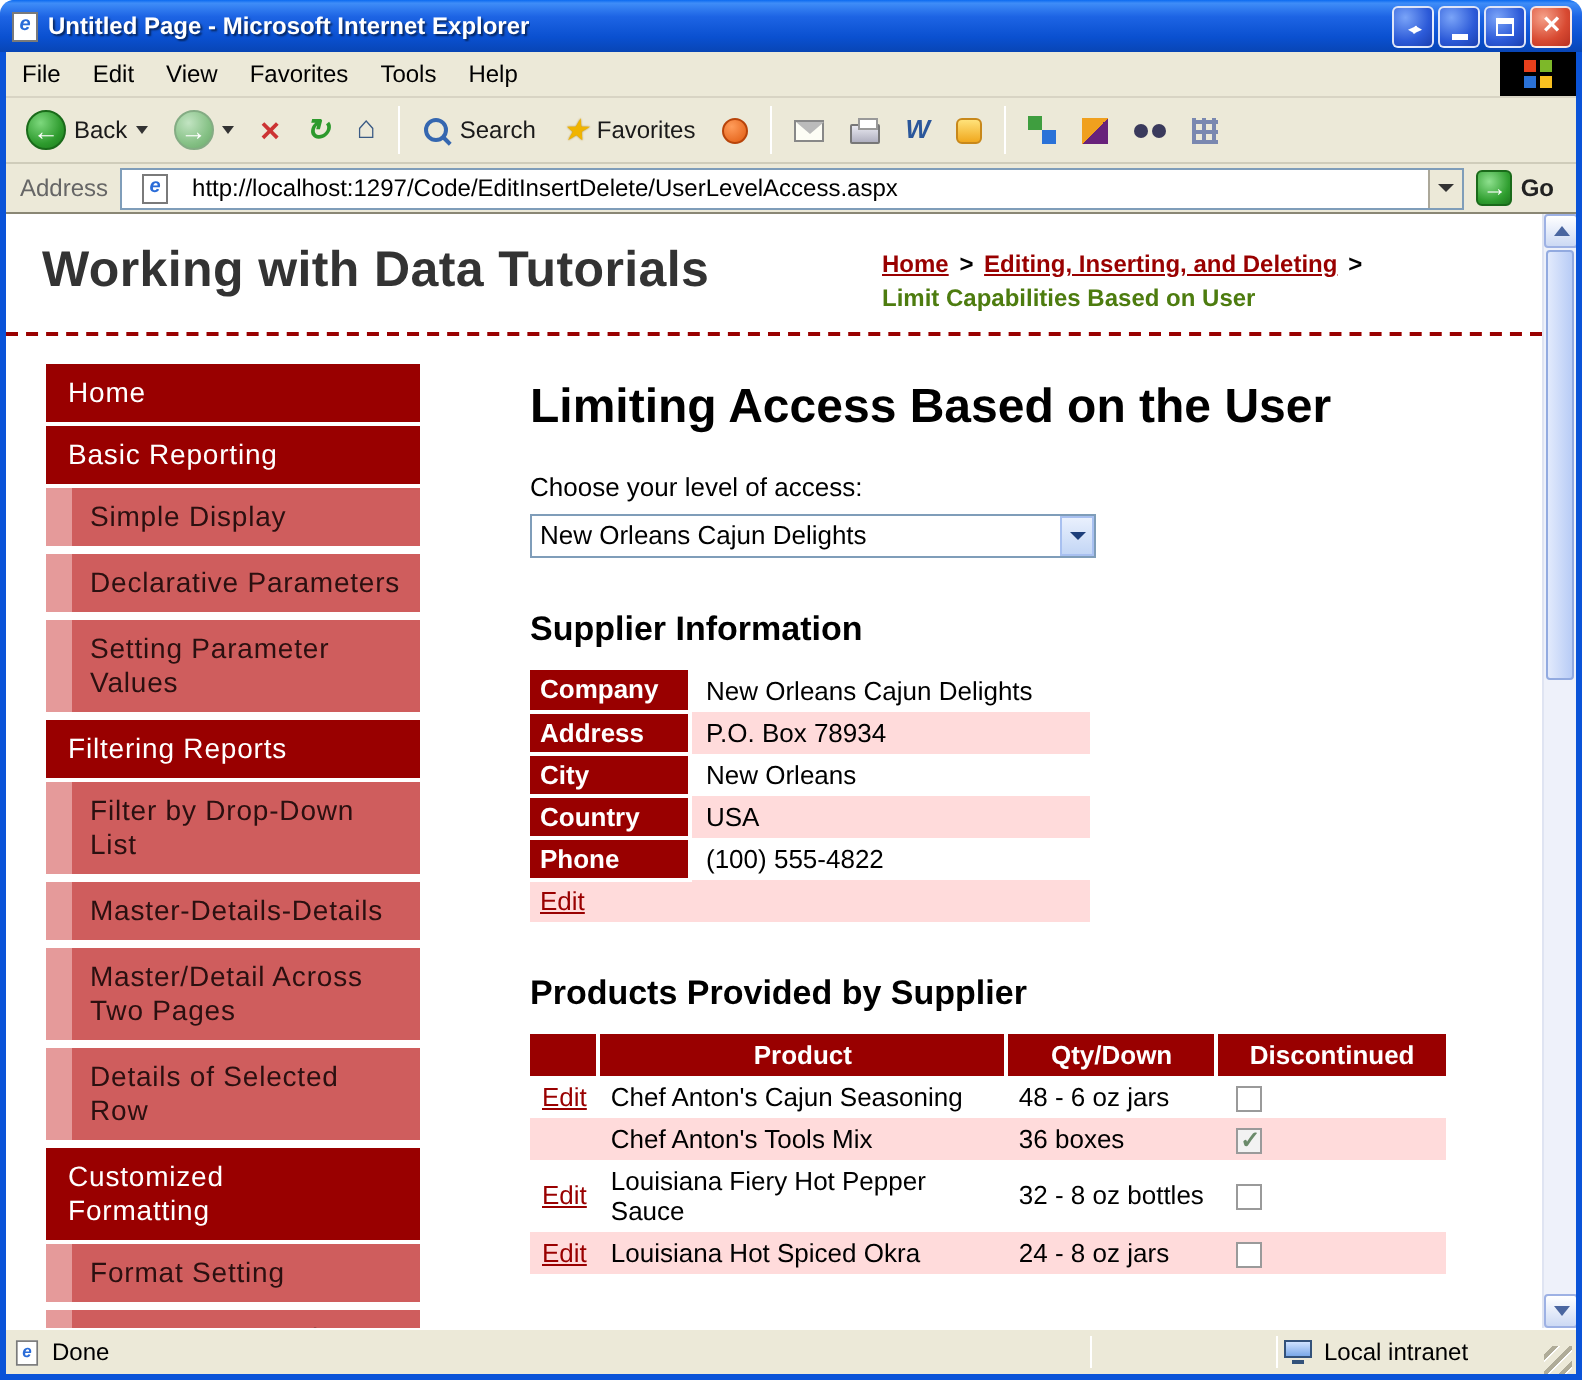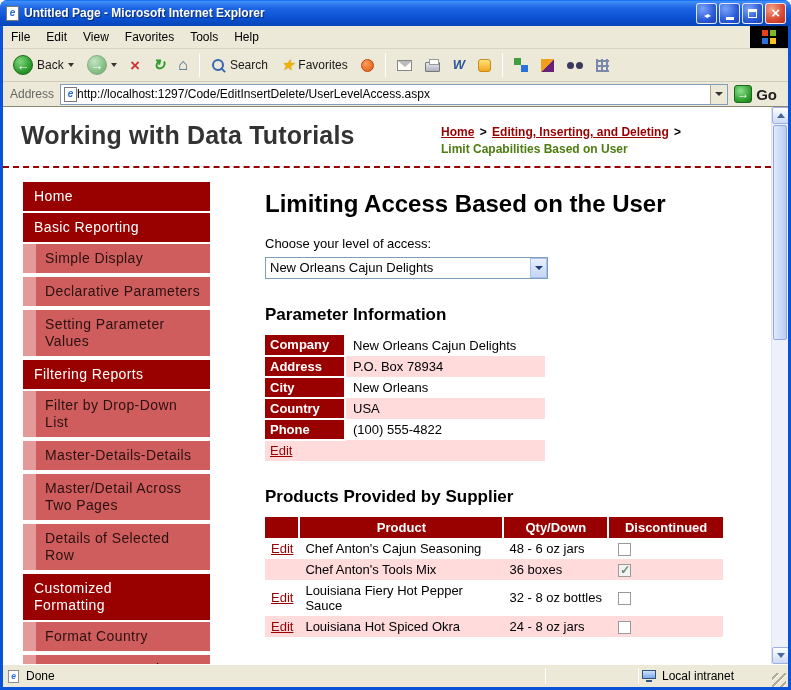--- a/index.html
+++ b/index.html
@@ -68,25 +68,25 @@
   .icon-vs { width:13px; height:13px; background:linear-gradient(135deg,#f0a01e 50%,#68217a 50%); }
   .icon-research { position:relative; width:16px; height:11px; display:inline-block; }
   .icon-research::before { content:""; position:absolute; left:0; top:2px; width:7px; height:7px; border-radius:50%; background:#3a3a5c; }
   .icon-research::after  { content:""; position:absolute; right:0; top:2px; width:7px; height:7px; border-radius:50%; background:#3a3a5c; }
   .icon-grid { width:13px; height:13px;
     background-image:repeating-linear-gradient(0deg,#7a88b0 0 2px,transparent 2px 5px),repeating-linear-gradient(90deg,#7a88b0 0 2px,transparent 2px 5px); }
 
   
   .addressbar { height:25px; flex:none; background:#ece9d8; border-bottom:1px solid #8a8775; display:flex; align-items:center; padding:0 3px; }
   .addr-label { font-size:12px; color:#666; padding:0 6px 0 4px; }
-  .addr-field { flex:1; height:21px; background:#fff; border:1px solid #7f9db9; display:flex; align-items:center; gap:0; padding:0 0 0 3px; overflow:hidden; }
+  .addr-field { flex:1; height:21px; background:#fff; border:1px solid #7f9db9; display:flex; align-items:center; gap:12px; padding:0 0 0 10px; overflow:hidden; }
   .addr-text { font-size:12px; color:#000; white-space:nowrap; flex:1; }
   .addr-drop { width:17px; height:19px; background:#ece9d8; border-left:1px solid #aca899; display:flex; align-items:center; justify-content:center; flex:none; }
   .caret { width:0; height:0; border-left:4px solid transparent; border-right:4px solid transparent; border-top:4px solid #333; }
-  .go-btn { display:flex; align-items:center; gap:4px; padding:0 8px 0 6px; font-size:15px; font-weight:bold; color:#222; }
+  .go-btn { display:flex; align-items:center; gap:4px; padding:0 8px 0 6px; font-size:12px; font-weight:bold; color:#222; }
   .go-icon { width:18px; height:18px; border-radius:3px; background:radial-gradient(circle at 35% 30%, #8ee08e, #2f9e2f 65%, #1f7a1f); border:1px solid #1a6a1a; display:flex; align-items:center; justify-content:center; }
   .go-icon::after { content:"→"; color:#fff; font-weight:bold; font-size:12px; }
 
   
   .content { flex:1; background:#fff; display:flex; overflow:hidden; }
   .page { flex:1; overflow:hidden; }
 
   .page-header { display:flex; justify-content:space-between; padding:14px 18px 8px 18px; border-bottom:2px dashed #990000; }
   .site-title { font-size:25px; font-weight:bold; color:#333; letter-spacing:.2px; }
   .breadcrumb { width:312px; flex:none; font-size:12px; font-weight:bold; color:#000; line-height:1.4; padding-top:3px; }
@@ -302,39 +302,39 @@
               <div class="nav-l1">Master-Details-Details</div>
             </div>
           <div class="nav-l1w">
               <div class="nav-l1">Master/Detail Across Two Pages</div>
             </div>
           <div class="nav-l1w">
               <div class="nav-l1">Details of Selected Row</div>
             </div>
           <div class="nav-l0">Customized Formatting</div>
           <div class="nav-l1w">
-              <div class="nav-l1">Format Country</div>
+              <div class="nav-l1">Format Setting</div>
             </div>
           <div class="nav-l1w">
               <div class="nav-l1">Custom Content in a</div>
             </div>
         </div>
 
         <div class="main">
           <h1>Limiting Access Based on the User</h1>
 
           <div class="access-label">Choose your level of access:</div>
           <div class="select">
             <span class="select-text">New Orleans Cajun Delights</span>
             <span class="select-arrow">
                 <i class="caret"></i>
               </span>
           </div>
 
-          <h2>Parameter Information</h2>
+          <h2>Supplier Information</h2>
           <table class="supplier-table">
             <tbody>
                 <tr class="alt0">
               <td class="lbl">Company</td>
               <td class="val">New Orleans Cajun Delights</td>
             </tr>
             <tr class="alt1">
               <td class="lbl">Address</td>
               <td class="val">P.O. Box 78934</td>
             </tr>

